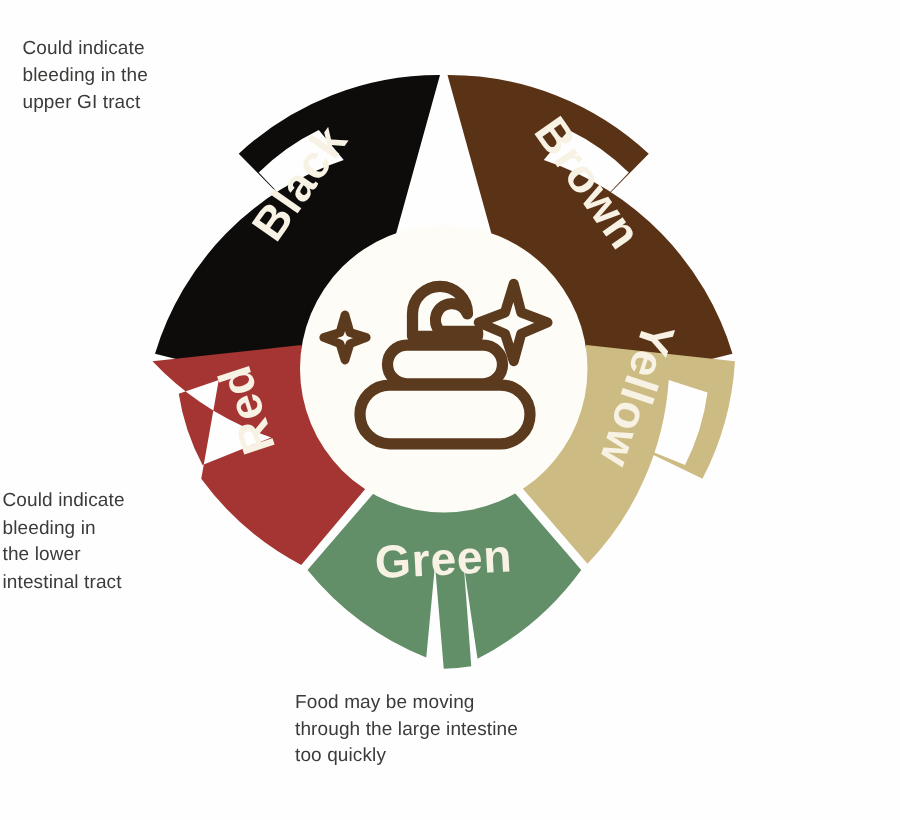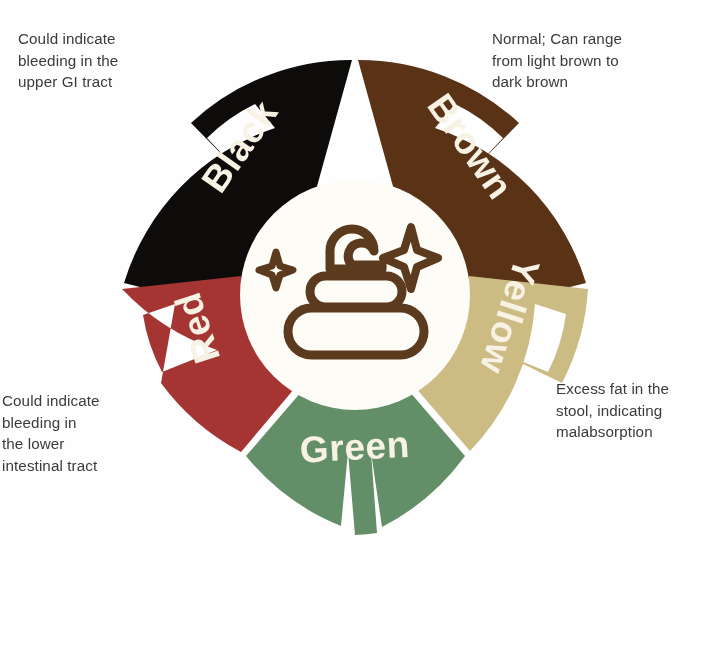--- a/index.html
+++ b/index.html
@@ -158,27 +158,24 @@
              L 276 288
              L 272 275
              L 259 270
              L 272 266 Z"></path>
   </svg>
 
   <div class="callout" id="callout-black" style="color: rgb(59, 59, 57);">Could indicate
 bleeding in the
 upper GI tract</div>
 
-  <div class="callout" id="callout-brown" style="color: rgb(59, 59, 57);">Normal; Can range
-from light brown to
-dark brown</div>
 
-  <div class="callout" id="callout-yellow" style="color: rgb(59, 59, 57);">Excess fat in the
-stool, indicating
-malabsorption</div>
 
+  <div class="callout" id="callout-green" style="color: rgb(59, 59, 57);">Food may be moving
+through the large intestine
+too quickly</div>
 
   <div class="callout" id="callout-red" style="color: rgb(59, 59, 57);">Could indicate
 bleeding in
 the lower
 intestinal tract</div>
 
 </div>
 
 </body></html>

